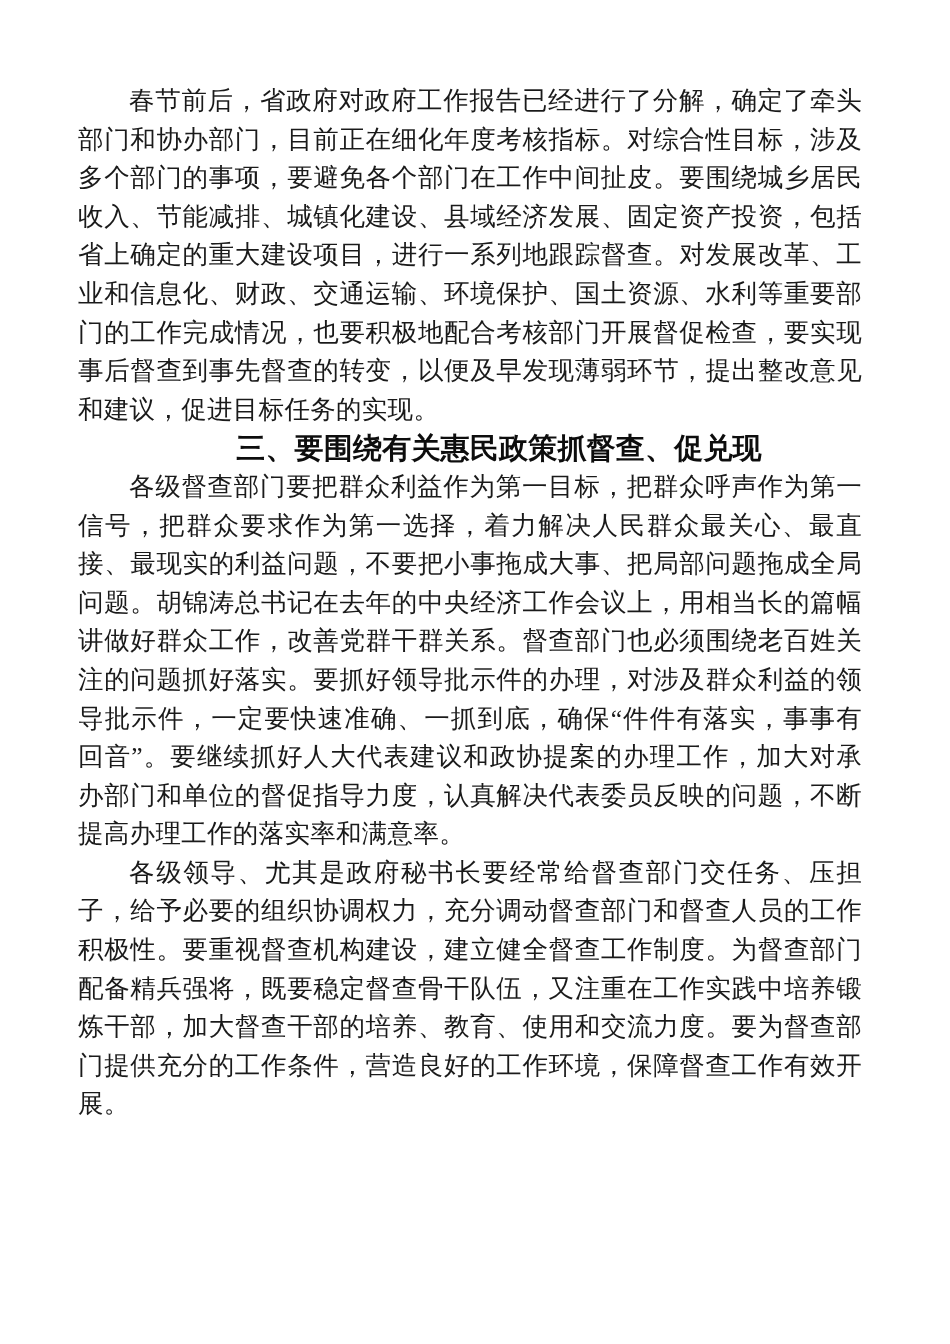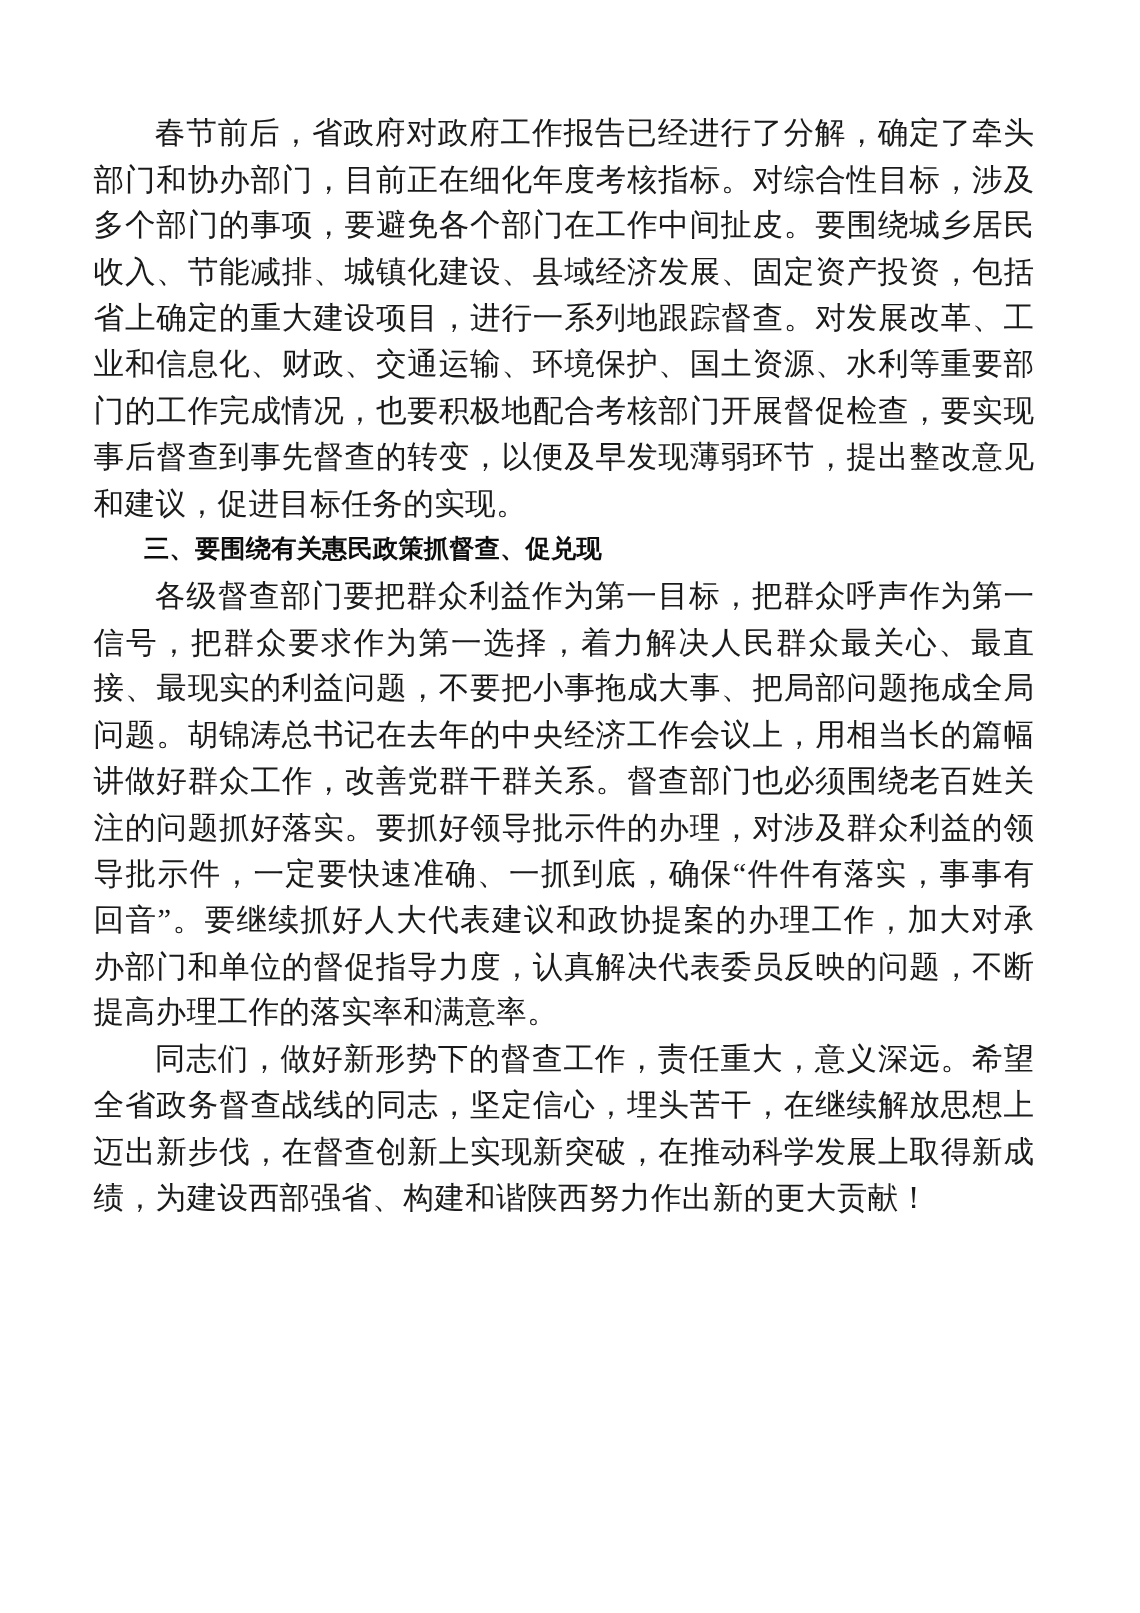--- a/index.html
+++ b/index.html
@@ -18,21 +18,21 @@
     width: 950px;
     height: 1344px;
     background: #ffffff;
     overflow: hidden;
     box-sizing: border-box;
   }
 
   #content {
     position: absolute;
     left: 78px;
-    top: 92px;
+    top: 82px;
     width: 784px;
   }
 
   
   .para {
     font-family: "Liberation Serif", "DejaVu Serif", serif;
     font-size: 25.5px;
     line-height: 38.6px;
     color: #1a1a1a;
     text-align: justify;
@@ -40,41 +40,41 @@
     text-indent: 2em;
     margin: 0 0 0 0;
     letter-spacing: 0.3px;
     word-break: break-all;
     -webkit-font-smoothing: antialiased;
   }
 
   
   .heading {
     font-family: "Liberation Sans", "DejaVu Sans", sans-serif;
-    font-size: 21px;
+    font-size: 29px;
     line-height: 38.6px;
     font-weight: bold;
     color: #0d0d0d;
     text-indent: 2em;
-    text-align: left;
+    text-align: center;
     margin: 0;
     letter-spacing: 0.2px;
     word-break: break-all;
   }
 </style>
 </head>
 <body>
 
 <div id="page">
   <div id="content">
 
     <p class="para">春节前后，省政府对政府工作报告已经进行了分解，确定了牵头部门和协办部门，目前正在细化年度考核指标。对综合性目标，涉及多个部门的事项，要避免各个部门在工作中间扯皮。要围绕城乡居民收入、节能减排、城镇化建设、县域经济发展、固定资产投资，包括省上确定的重大建设项目，进行一系列地跟踪督查。对发展改革、工业和信息化、财政、交通运输、环境保护、国土资源、水利等重要部门的工作完成情况，也要积极地配合考核部门开展督促检查，要实现事后督查到事先督查的转变，以便及早发现薄弱环节，提出整改意见和建议，促进目标任务的实现。</p>
 
     <h2 class="heading">三、要围绕有关惠民政策抓督查、促兑现</h2>
 
     <p class="para">各级督查部门要把群众利益作为第一目标，把群众呼声作为第一信号，把群众要求作为第一选择，着力解决人民群众最关心、最直接、最现实的利益问题，不要把小事拖成大事、把局部问题拖成全局问题。胡锦涛总书记在去年的中央经济工作会议上，用相当长的篇幅讲做好群众工作，改善党群干群关系。督查部门也必须围绕老百姓关注的问题抓好落实。要抓好领导批示件的办理，对涉及群众利益的领导批示件，一定要快速准确、一抓到底，确保“件件有落实，事事有回音”。要继续抓好人大代表建议和政协提案的办理工作，加大对承办部门和单位的督促指导力度，认真解决代表委员反映的问题，不断提高办理工作的落实率和满意率。</p>
 
 
+    <p class="para">各级领导、尤其是政府秘书长要经常给督查部门交任务、压担子，给予必要的组织协调权力，充分调动督查部门和督查人员的工作积极性。要重视督查机构建设，建立健全督查工作制度。为督查部门配备精兵强将，既要稳定督查骨干队伍，又注重在工作实践中培养锻炼干部，加大督查干部的培养、教育、使用和交流力度。要为督查部门提供充分的工作条件，营造良好的工作环境，保障督查工作有效开展。</p>
 
-    <p class="para">同志们，做好新形势下的督查工作，责任重大，意义深远。希望全省政务督查战线的同志，坚定信心，埋头苦干，在继续解放思想上迈出新步伐，在督查创新上实现新突破，在推动科学发展上取得新成绩，为建设西部强省、构建和谐陕西努力作出新的更大贡献！</p>
 
   </div>
 </div>
 
 </body></html>

